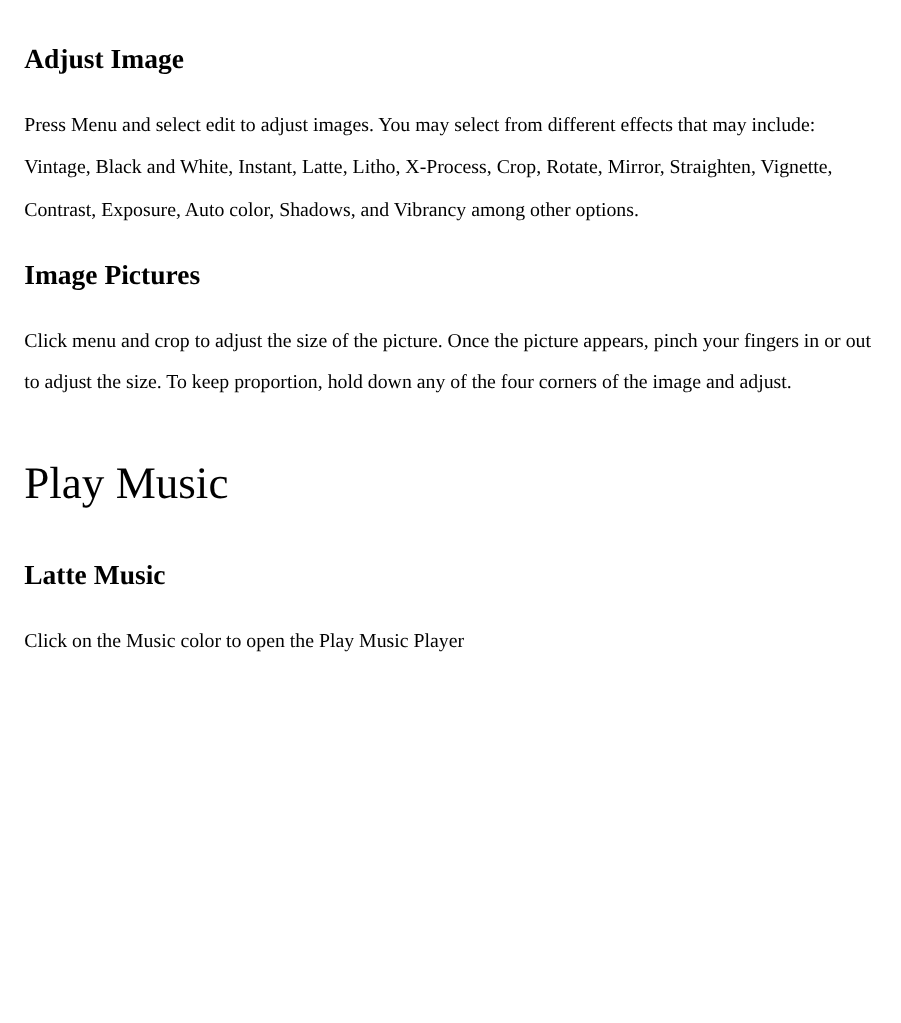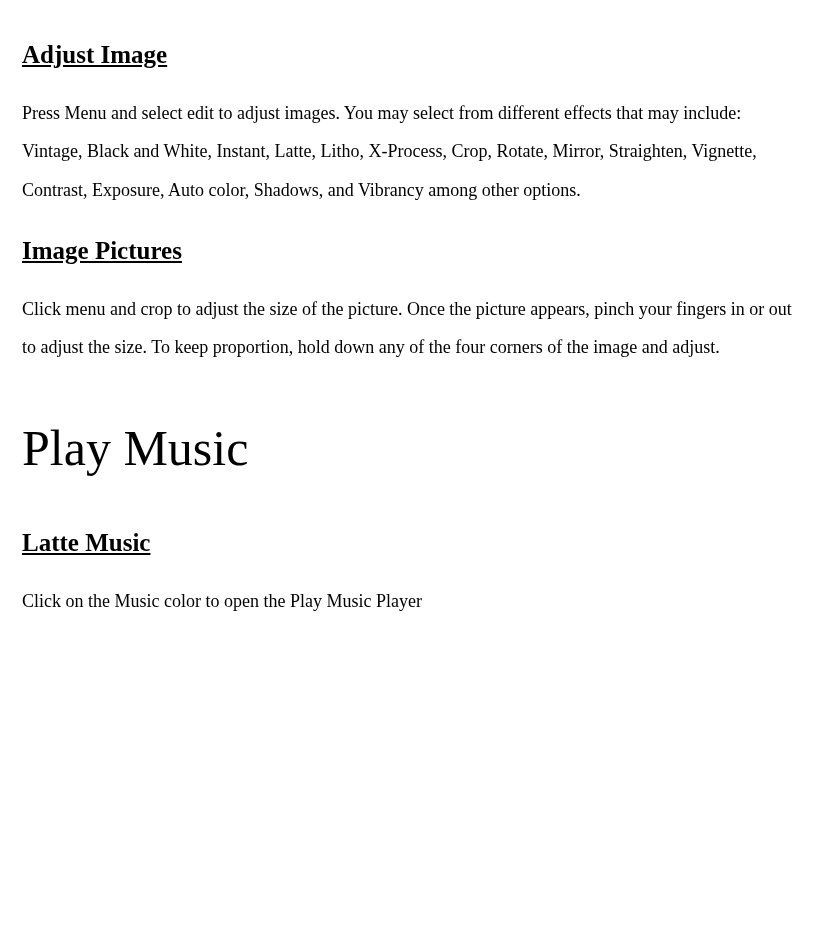--- a/index.html
+++ b/index.html
@@ -8,32 +8,31 @@
       background: #fff;
       margin: 0;
       padding: 22px 16px 22px 22px;
       width: 819px;
       box-sizing: border-box;
       line-height: 2.15;
       font-size: 23px;
     }
     .subheading {
       font-weight: bold;
-      text-decoration: underline;
       font-size: 25px;
       margin: 0;
       padding-top: 6px;
     }
     .body-text {
       font-size: 18px;
       margin: 0;
       padding-top: 12px;
     }
     .main-heading {
-      font-size: 50px;
+      font-size: 41px;
       font-weight: normal;
       margin: 0;
       padding-top: 28px;
     }
     .sect-spacer {
       height: 8px;
     }
   </style>
 </head>
 <body>

